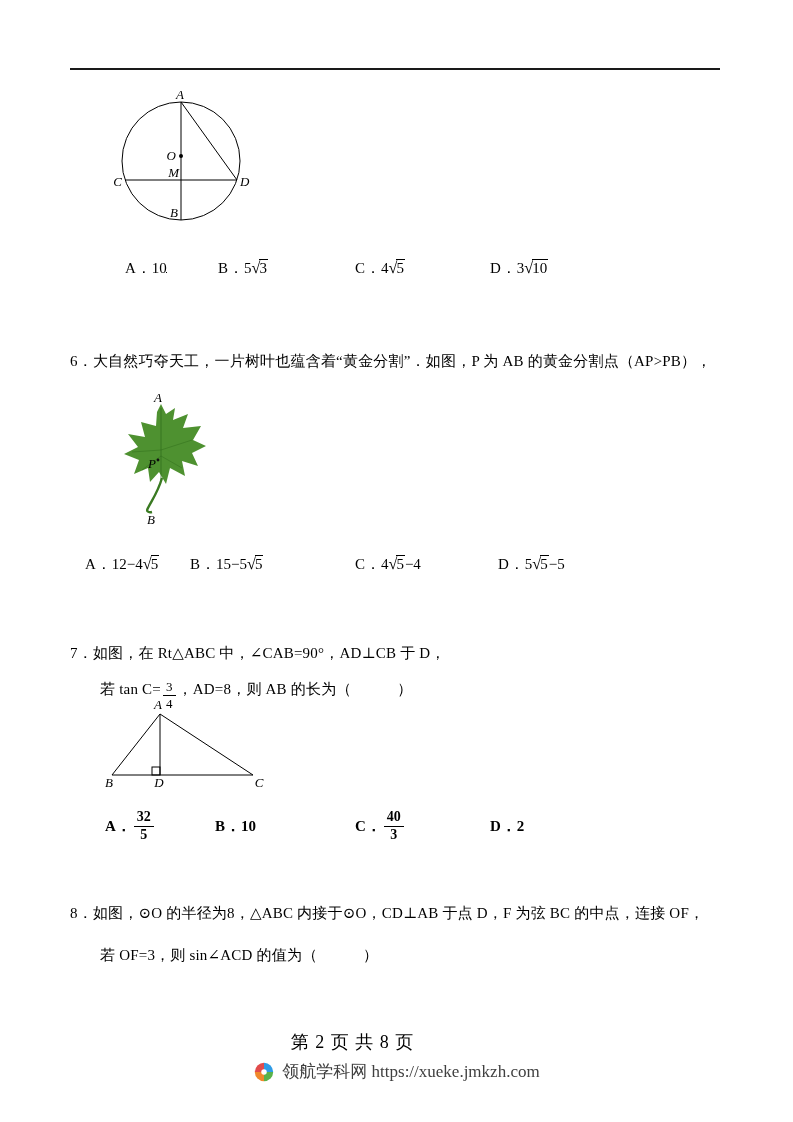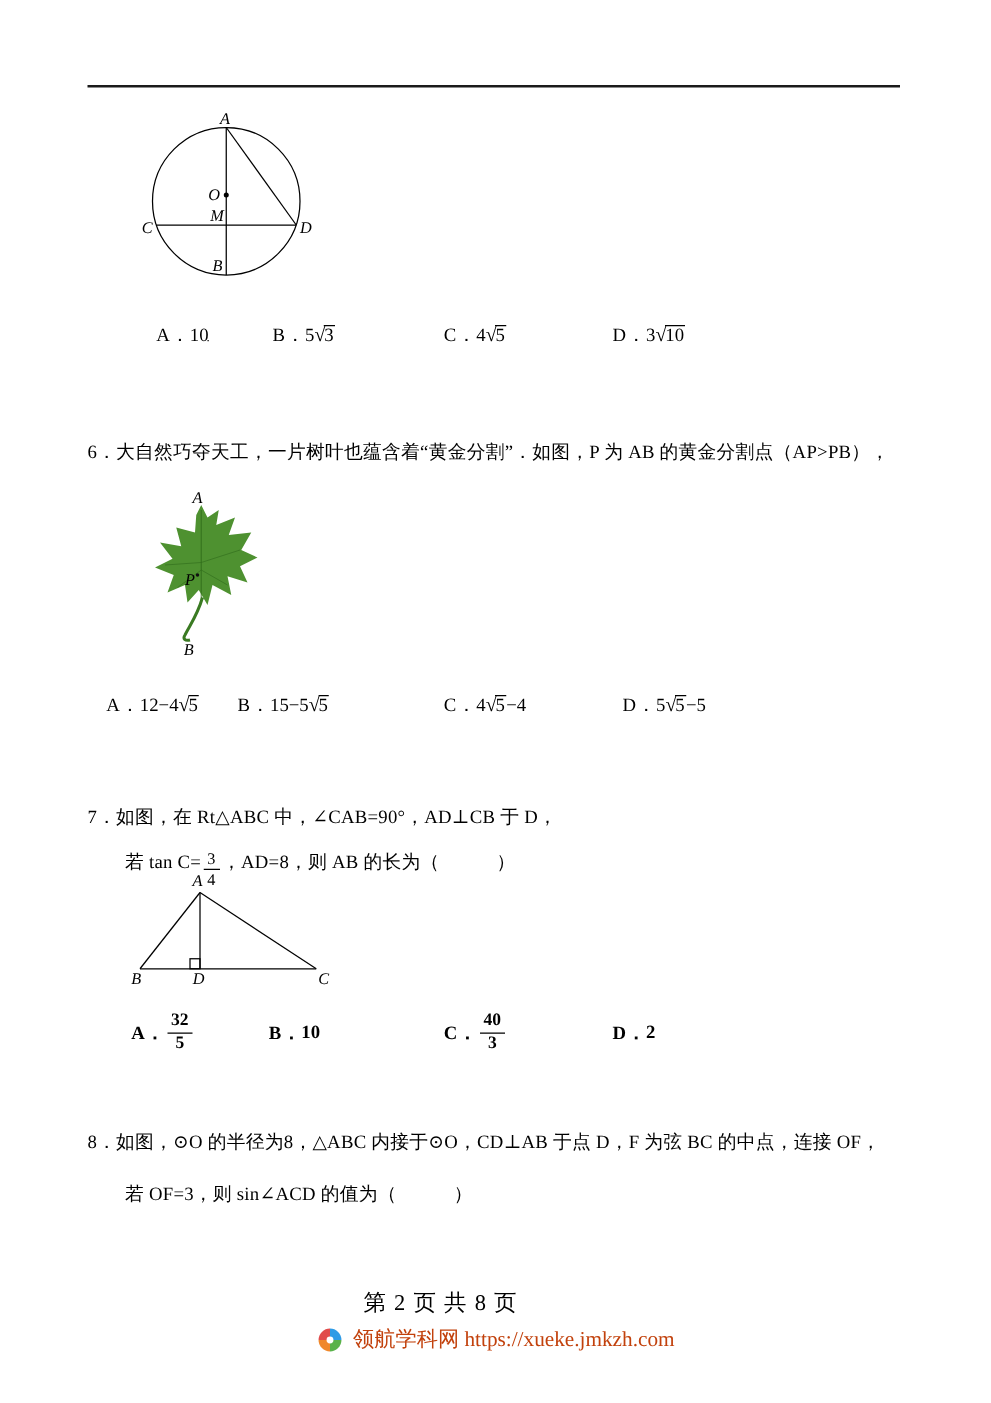--- a/index.html
+++ b/index.html
@@ -27,21 +27,21 @@
   .frac { display:inline-block; vertical-align:middle; text-align:center; line-height:1.05; font-size:14px; margin:0 2px; }
   .fnum { display:block; border-bottom:1.1px solid #000; padding:0 3px 1px 3px; }
   .fden { display:block; padding-top:1px; }
   .flexline { display:flex; align-items:flex-start; }
   .boldrow { font-weight:bold; }
   .optflex { display:flex; align-items:center; height:36px; }
   .pagefoot { position:absolute; left:0; top:1030px; width:705px; text-align:center; font-size:18px; letter-spacing:1px; }
   .sitefoot {
     position:absolute; left:0; top:1060px; width:793px;
     display:flex; align-items:center; justify-content:center; gap:7px;
-    color:#c2410c; font-size:17px;
+    color:#404040; font-size:17px;
   }
   .sitefoot svg { display:block; }
 </style>
 </head>
 <body>
 
 <div class="page">
 
   <div class="toprule"></div>
 

